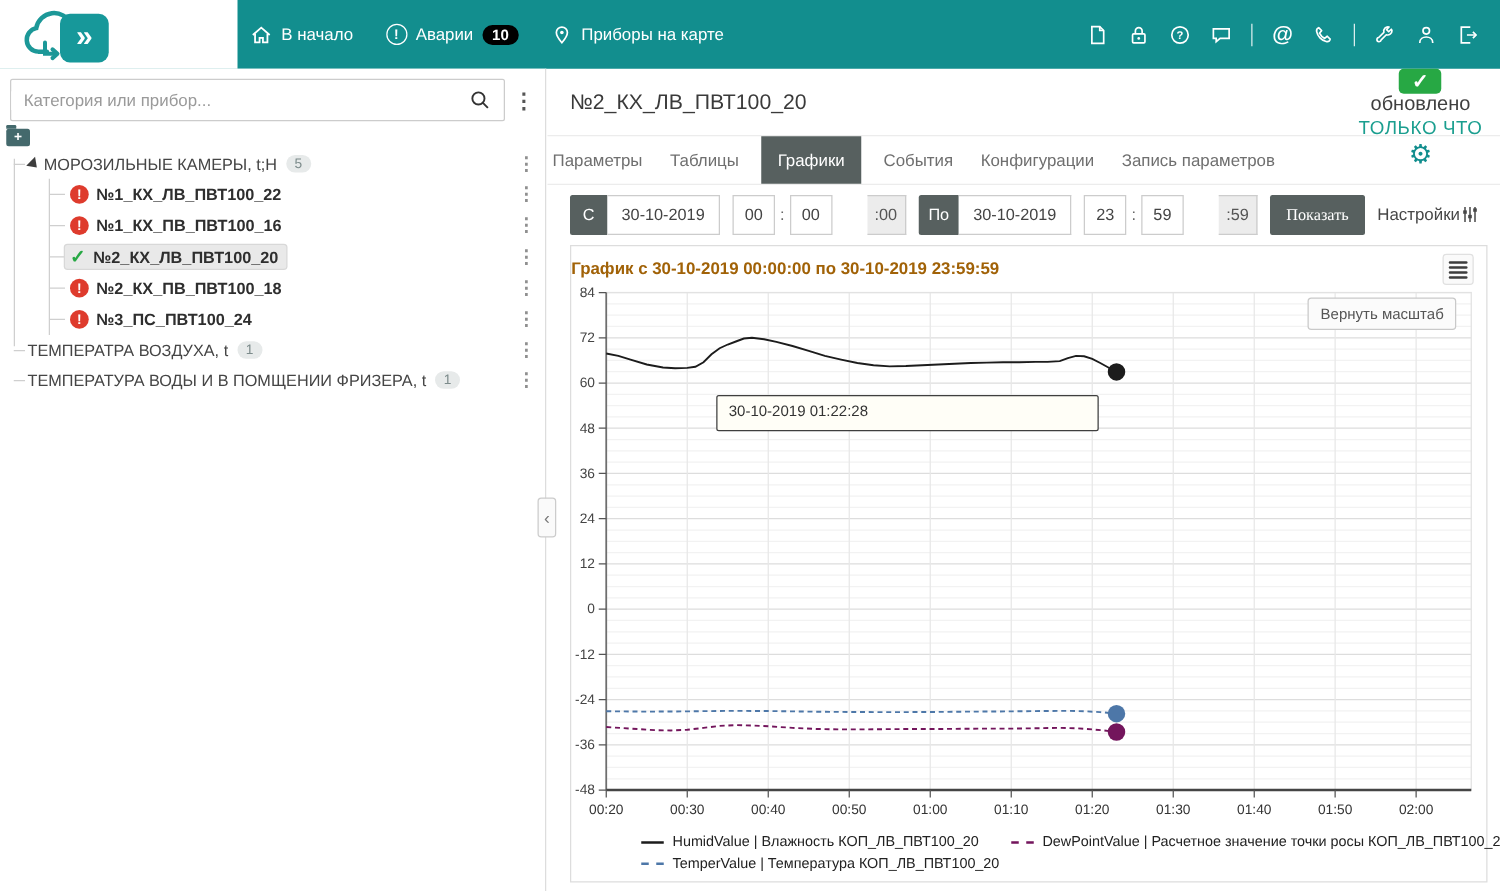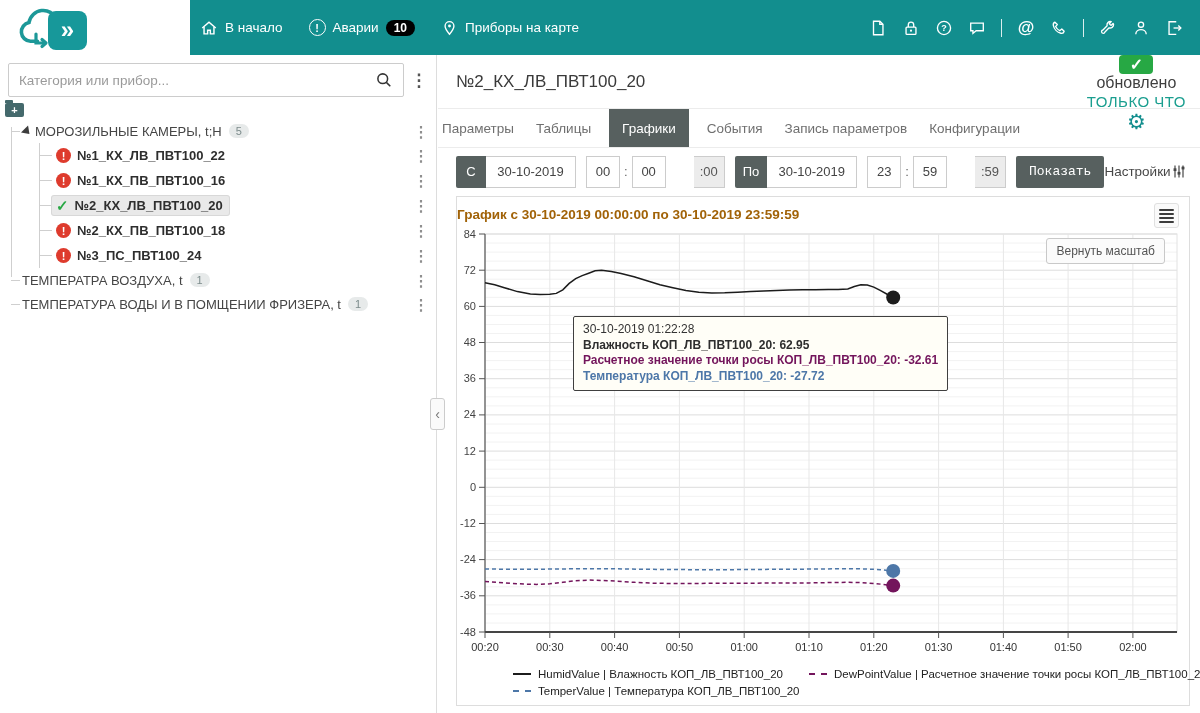--- a/index.html
+++ b/index.html
@@ -79,21 +79,21 @@
   .tab.active { background:#57605f; color:#fff; padding:0 13px; }
 
   .controls { height:47px; display:flex; align-items:center; padding-left:18px; }
   .dgroup { display:flex; height:32px; }
   .dlabel { background:#57605f; color:#fff; font-size:13px; display:flex; align-items:center; justify-content:center; min-width:30px; padding:0 8px; border-radius:2px 0 0 2px; cursor:pointer; }
   .date-input { width:90px; height:32px; border:1px solid #ccc; border-left:none; font-size:13px; color:#444; text-align:center; outline:none; font-family:inherit; }
   .tgroup { display:flex; align-items:center; height:32px; margin-left:10px; }
   .tinput { width:34px; height:32px; border:1px solid #ccc; font-size:13px; color:#444; text-align:center; outline:none; font-family:inherit; }
   .colon { color:#666; padding:0 4px; font-size:13px; }
   .sec-seg { height:32px; display:flex; align-items:center; background:#ececec; border:1px solid #ccc; border-left:none; padding:0 6px; font-size:13px; color:#555;margin-left:28px; }
-  .show-btn { height:32px; background:#57605f; color:#fff; border:none; font-size:13px; padding:0 13px; margin-left:10px; border-radius:2px; cursor:pointer; font-family:Liberation Mono, monospace; }
+  .show-btn { height:32px; background:#57605f; color:#fff; border:none; font-size:13px; padding:0 13px; margin-left:10px; border-radius:2px; cursor:pointer; font-family:Liberation Serif, serif; }
   .settings { margin-left:auto; margin-right:16px; display:flex; align-items:center; gap:0; color:#474747; font-size:13.5px; cursor:pointer; }
 
   
   .chart-card { position:absolute; left:18px; top:141px; width:734px; height:510px; border:1px solid #ddd; background:#fff; }
   .chart-title { text-align:left; font-weight:bold; font-size:13.5px; color:#a16207; margin-top:10px; }
   .burger-btn { position:absolute; right:10px; top:6px; width:25px; height:25px; border:1px solid #e0e0e0; background:#fafafa; border-radius:3px; display:flex; flex-direction:column; justify-content:center; gap:2px; padding:0 4px; cursor:pointer; }
   .burger-btn i { display:block; height:2px; background:#3c3c3c; border-radius:1px; }
   .chart-wrap { position:relative; margin-top:6px; height:438px; }
   .chart-wrap svg { display:block; font-family:"Liberation Sans",sans-serif; }
   .reset-btn { position:absolute; right:24px; top:10px; background:#fbfbfb; border:1px solid #c9c9c9; border-radius:3px; color:#555; font-size:12px; padding:5px 9px; cursor:pointer; font-family:inherit; }
@@ -292,22 +292,22 @@
         <div class="mh-sep"></div>
         <div class="gear-btn"></div>
       </div>
     </div>
 
     <div class="tabs">
       <div class="tab">Параметры</div>
       <div class="tab">Таблицы</div>
       <div class="tab active">Графики</div>
       <div class="tab">События</div>
+      <div class="tab">Конфигурации</div>
       <div class="tab">Запись параметров</div>
-      <div class="tab">Конфигурации</div>
     </div>
 
     <div class="controls">
       <div class="dgroup">
         <div class="dlabel">С</div>
         <input class="date-input" value="30-10-2019" style="">
       </div>
       <div class="tgroup">
         <input class="tinput" value="00" style="">
         <span class="colon">:</span>
@@ -456,25 +456,20 @@
             <polyline points="28.0,54.8 37.7,56.7 47.4,59.7 60.4,63.6 73.4,66.0 83.1,66.6 92.8,66.3 99.3,65.4 105.8,61.8 112.2,55.4 118.7,50.6 125.2,47.6 131.7,45.2 138.1,42.8 144.6,42.2 154.3,43.4 164.1,45.5 177.0,48.8 190.0,52.7 202.9,56.7 215.9,59.7 228.9,62.4 241.8,64.2 254.8,65.1 267.7,64.8 280.7,64.2 293.7,63.6 306.6,63.0 319.6,62.4 332.5,62.1 345.5,61.8 358.4,61.8 371.4,61.5 381.1,61.5 390.8,60.9 397.3,58.5 403.8,56.7 410.3,57.0 416.8,59.1 423.2,62.4 429.7,66.0 436.2,69.5" fill="none" stroke="#1c1c1c" stroke-width="1.5"></polyline>
             <polyline points="28.0,353.6 47.4,354.9 66.9,356.1 79.8,356.4 92.8,355.8 105.8,354.3 118.7,352.7 131.7,352.1 144.6,352.4 157.6,353.0 177.0,354.3 196.5,355.2 215.9,355.5 235.3,355.5 254.8,355.3 274.2,355.2 293.7,355.2 313.1,355.0 332.5,354.9 352.0,354.9 371.4,354.6 390.8,354.3 403.8,354.6 416.8,355.5 426.5,356.4 436.2,357.6" fill="none" stroke="#73155c" stroke-width="1.5" stroke-dasharray="4 3"></polyline>
             <polyline points="28.0,341.0 60.4,341.3 92.8,341.1 125.2,340.7 157.6,340.8 190.0,341.3 222.4,341.6 254.8,341.7 287.2,341.6 319.6,341.3 352.0,341.1 377.9,340.8 397.3,340.7 410.3,341.0 423.2,341.7 436.2,342.9" fill="none" stroke="#4d77a8" stroke-width="1.5" stroke-dasharray="4 3"></polyline>
             <circle cx="436.2" cy="69.5" r="7" fill="#1c1c1c"></circle>
             <circle cx="436.2" cy="357.6" r="7" fill="#73155c"></circle>
             <circle cx="436.2" cy="342.9" r="7" fill="#4d77a8"></circle>
           </svg>
         <button class="reset-btn">Вернуть масштаб</button>
         <div class="ctooltip">
           <div>30-10-2019 01:22:28</div>
-          <div id="tooltip-lines">
-              <div class="tline" style="color: rgb(46, 46, 46);">Влажность КОП_ЛВ_ПВТ100_20: 62.95</div>
-              <div class="tline" style="color: rgb(115, 21, 92);">Расчетное значение точки росы КОП_ЛВ_ПВТ100_20: -32.61</div>
-              <div class="tline" style="color: rgb(77, 119, 168);">Температура КОП_ЛВ_ПВТ100_20: -27.72</div>
-            </div>
         </div>
       </div>
       <div class="legend">
         <div class="legend-row">
           <div class="legend-item">
             <span class="legend-swatch" style="border-top-color: rgb(28, 28, 28);"></span>
             <span class="legend-label">HumidValue | Влажность КОП_ЛВ_ПВТ100_20</span>
           </div>
           <div class="legend-item">
             <span class="legend-swatch" style="border-top-color: rgb(115, 21, 92); border-top-style: dashed;"></span>

